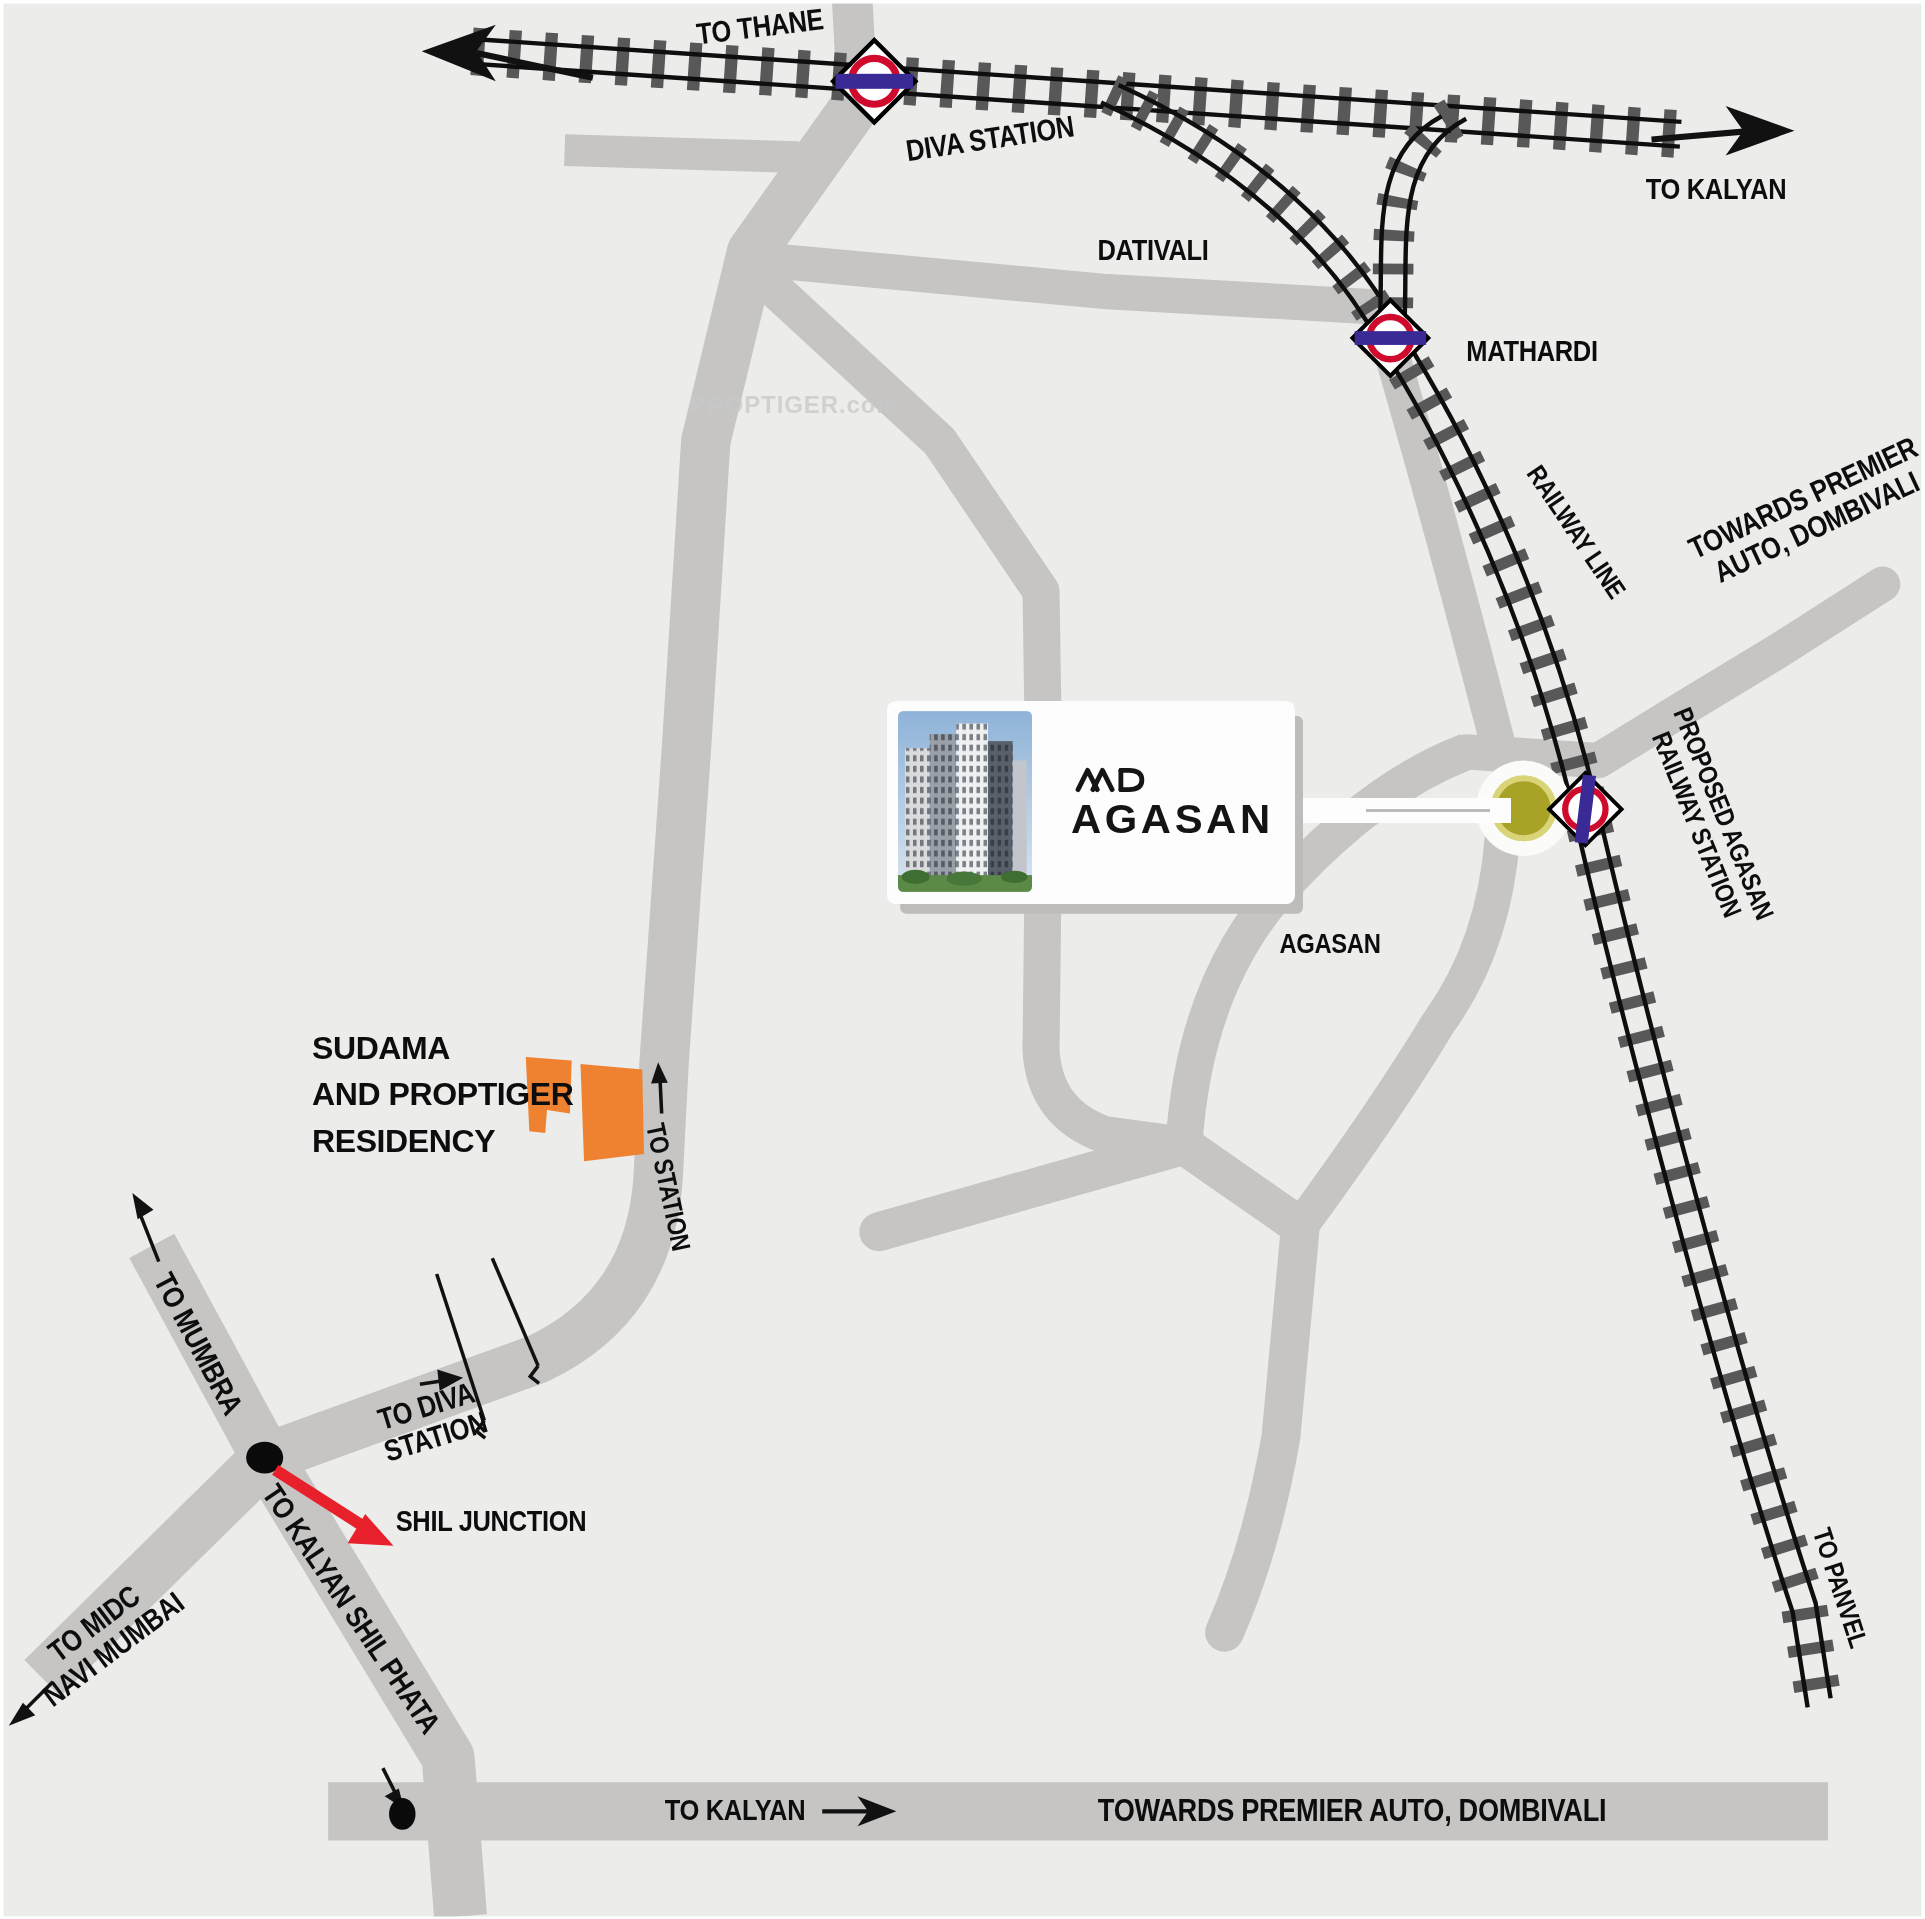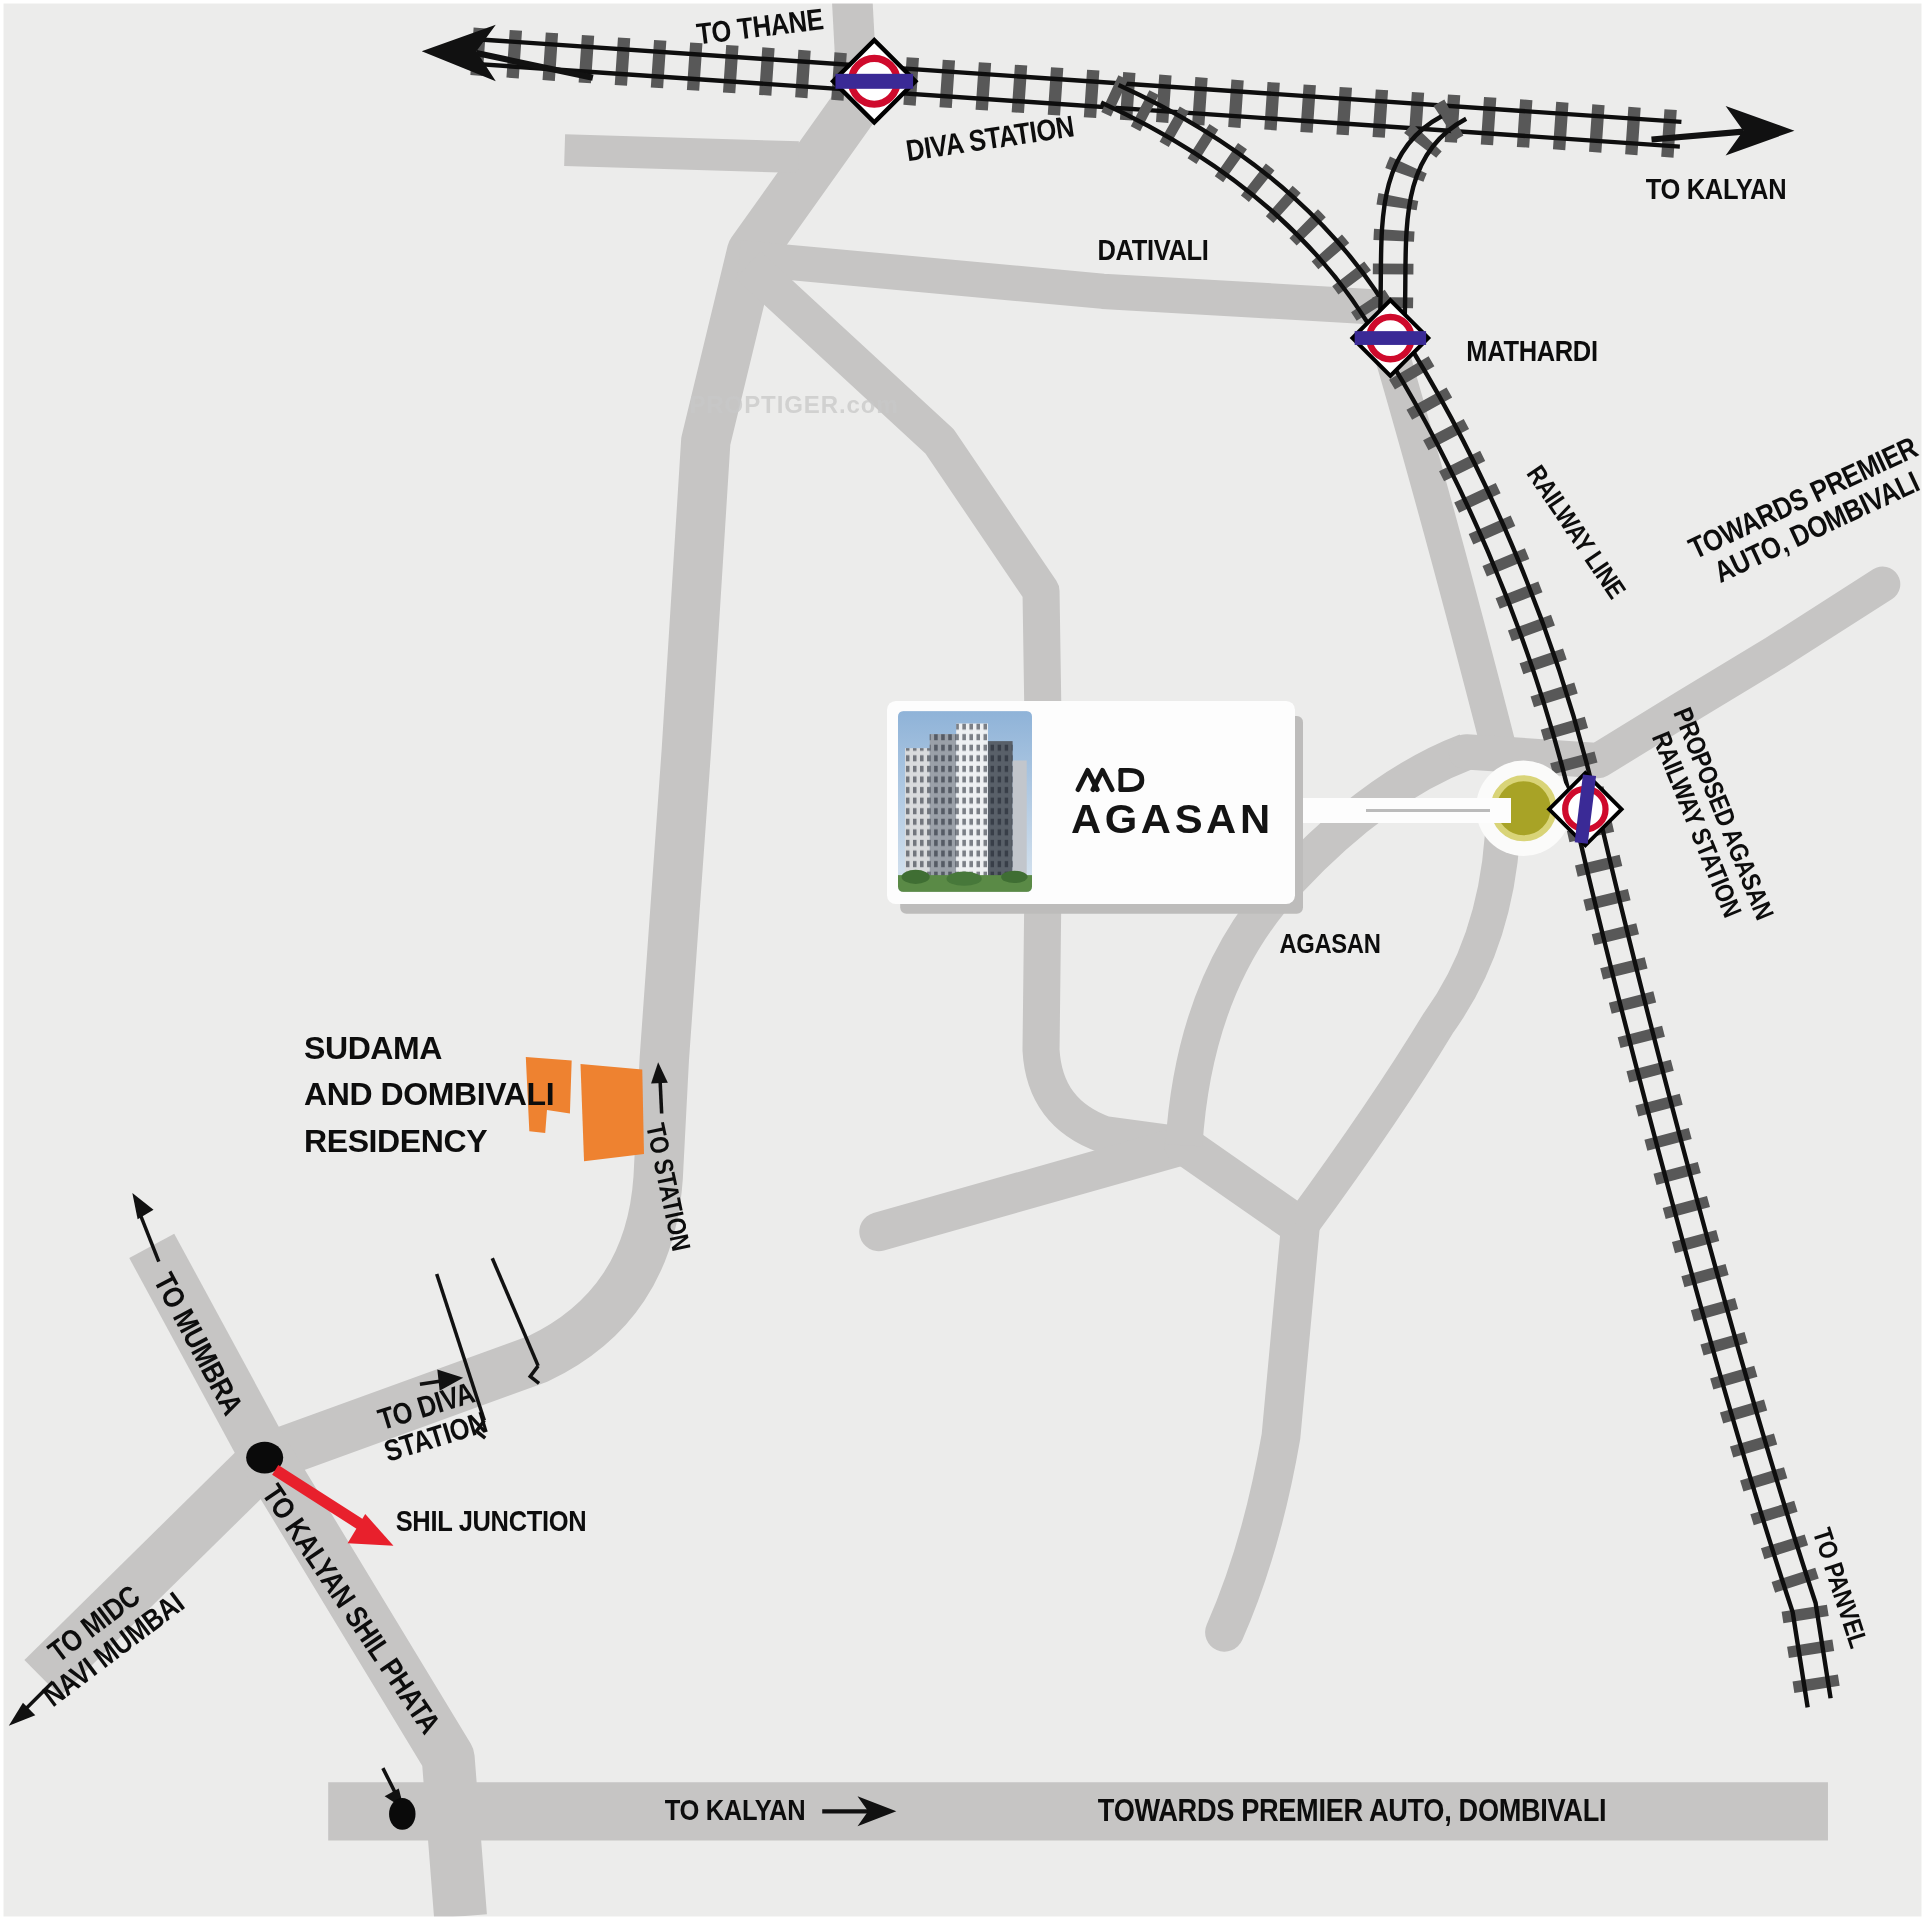--- a/index.html
+++ b/index.html
@@ -20,21 +20,21 @@
   
   .l-thane       {left:760px;  top:26.5px;   transform:translate(-50%,-50%) rotate(-7deg)  scaleX(.85);}
   .l-diva        {left:990px; top:139px;  transform:translate(-50%,-50%) rotate(-8.5deg) scaleX(.85);}
   .l-kalyan-top  {left:1716px; top:189px;}
   .l-dativali    {left:1153px; top:250px;}
   .l-mathardi    {left:1532px; top:351px;}
   .l-railline    {left:1576px; top:532px;  font-size:26.5px; transform:translate(-50%,-50%) rotate(56deg) scaleX(.85);}
   .l-premier-top {left:1810px; top:513px;  transform:translate(-50%,-50%) rotate(-25deg) scaleX(.85);}
   .l-proposed    {left:1710px; top:819px;  font-size:26.5px; transform:translate(-50%,-50%) rotate(68deg) scaleX(.85);}
   .l-agasan-v    {left:1330px; top:944px; font-size:28px;}
-  .l-sudama      {left:304px;  top:1025px; transform:none;font-size:32px;line-height:1.45;}
+  .l-sudama      {left:312px;  top:1025px; transform:none;font-size:32px;line-height:1.45;}
   .l-sudama .ln  {text-align:left;}
   .l-tostation   {left:668px;  top:1187px; font-size:26.5px; transform:translate(-50%,-50%) rotate(78deg) scaleX(.85);}
   .l-mumbra      {left:198px;  top:1344px; transform:translate(-50%,-50%) rotate(62deg) scaleX(.85);}
   .l-shil        {left:491px;  top:1521px;}
   .l-todiva      {left:431px;  top:1422px; transform:translate(-50%,-50%) rotate(-17deg) scaleX(.85);}
   .l-midc        {left:104px;  top:1637px; transform:translate(-50%,-50%) rotate(-37deg) scaleX(.85);}
   .l-kshil       {left:351px;  top:1609px; transform:translate(-50%,-50%) rotate(56deg) scaleX(.85);}
   .l-kalyan-bot  {left:735px;  top:1810px;}
   .l-premier-bot {left:1352px; top:1810px; font-size:32px;}
   .l-panvel      {left:1840px; top:1588px; font-size:26.5px; transform:translate(-50%,-50%) rotate(72deg) scaleX(.85);}
@@ -246,21 +246,21 @@
 
   <div class="lbl l-proposed">
     <span class="ln">PROPOSED AGASAN</span>
     <span class="ln">RAILWAY STATION</span>
   </div>
 
   <div class="lbl l-agasan-v">AGASAN</div>
 
   <div class="lbl l-sudama">
     <span class="ln">SUDAMA</span>
-    <span class="ln">AND DOMBIVALI</span>
+    <span class="ln">AND PROPTIGER</span>
     <span class="ln">RESIDENCY</span>
   </div>
 
   <div class="lbl l-tostation">TO STATION</div>
   <div class="lbl l-mumbra">TO MUMBRA</div>
   <div class="lbl l-shil">SHIL JUNCTION</div>
 
   <div class="lbl l-todiva">
     <span class="ln">TO DIVA</span>
     <span class="ln">STATION</span>

